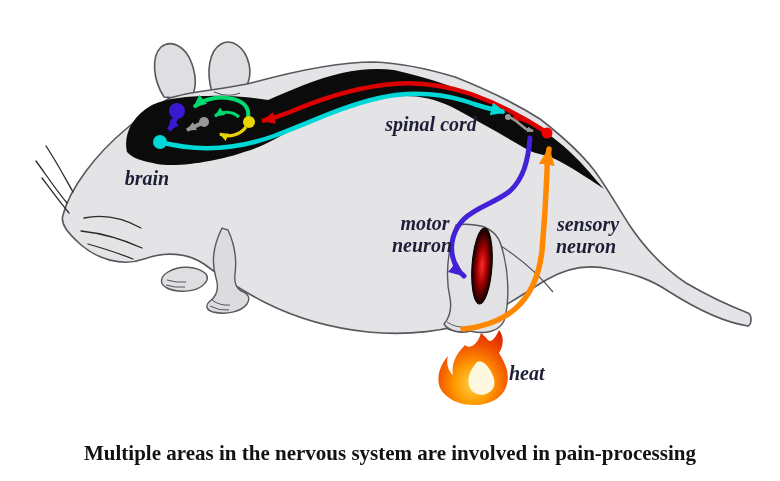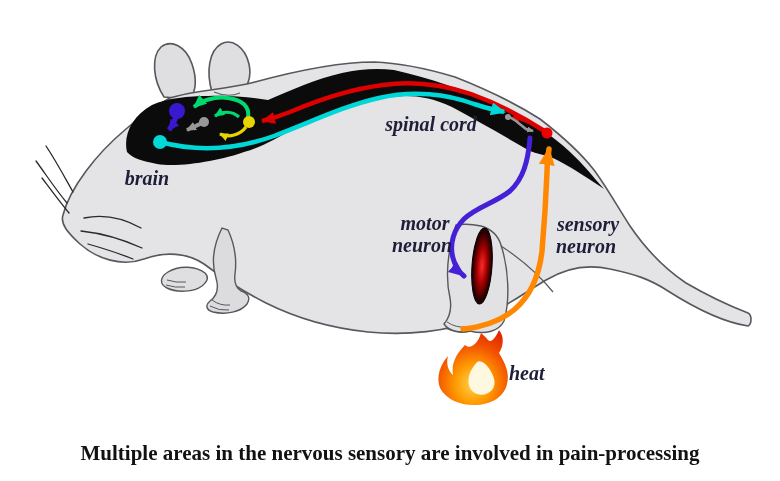--- a/index.html
+++ b/index.html
@@ -158,14 +158,14 @@
     <text class="lbl" x="147" y="185" text-anchor="middle" fill="#1e1e38">brain</text>
     <text class="lbl" x="431" y="131" text-anchor="middle" fill="#1e1e38">spinal cord</text>
     <text class="lbl" x="425" y="230" text-anchor="middle" fill="#1e1e38">motor</text>
     <text class="lbl" x="422" y="252" text-anchor="middle" fill="#1e1e38">neuron</text>
     <text class="lbl" x="588" y="231" text-anchor="middle" fill="#1e1e38">sensory</text>
     <text class="lbl" x="586" y="253" text-anchor="middle" fill="#1e1e38">neuron</text>
     <text class="lbl" x="509" y="380" text-anchor="start" fill="#1e1e38">heat</text>
   </g>
 </svg>
 
-<div class="caption">Multiple areas in the nervous sensory are involved in pain-processing</div>
+<div class="caption">Multiple areas in the nervous system are involved in pain-processing</div>
 </div>
 
 </body></html>

